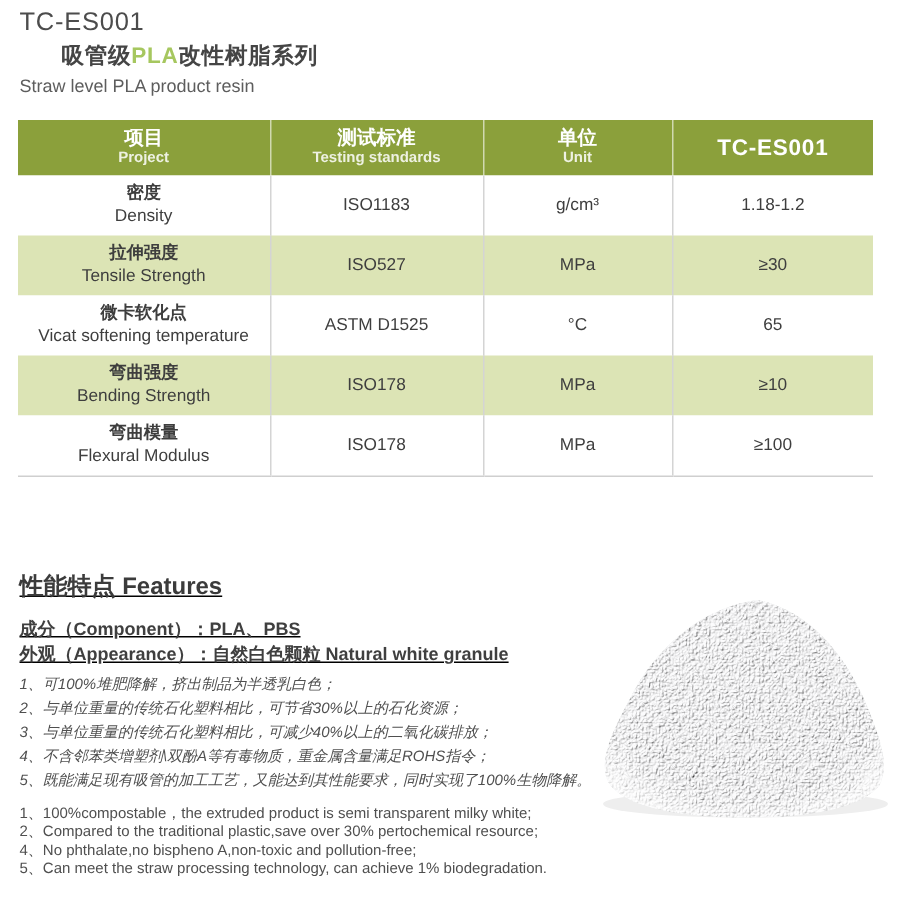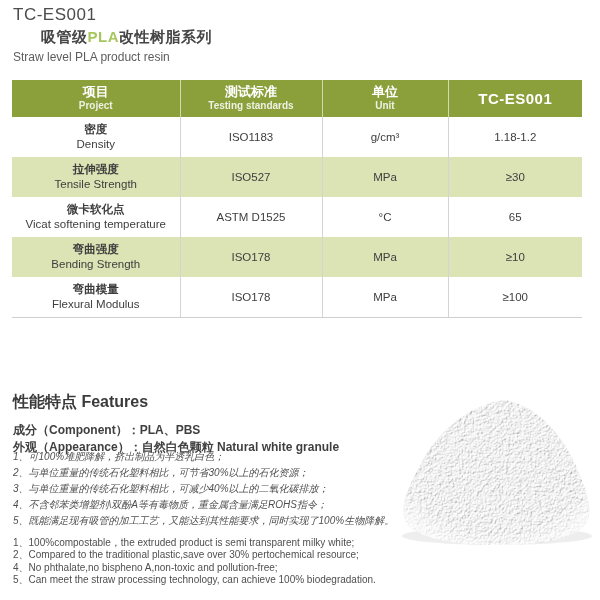--- a/index.html
+++ b/index.html
@@ -27,21 +27,21 @@
   .spec td { text-align:center; vertical-align:middle; height:36px;
     font-size:11.5px; color:#3e3e3e; padding:2px 3px; background:#ffffff; }
   .spec tbody tr:nth-child(even) td { background:#dce4b5; }
   .spec td + td { border-left:1px solid #d4d4d4; }
   .spec th + th { border-left:1px solid rgba(255,255,255,.6); }
   .spec tbody tr:last-child td { border-bottom:1px solid #cfcfcf; }
   .cell-cn { font-weight:bold; font-size:11.5px; line-height:1.3; }
   .cell-en { font-size:11.5px; line-height:1.3; }
 
   
-  .features { position:absolute; left:13px; top:392px; }
+  .features { position:absolute; left:13px; top:381px;text-decoration:underline; }
   .features .heading { font-size:16px; font-weight:bold; color:#3b3b3b; margin:0 0 9px 0; }
   .features .line { font-size:12px; font-weight:bold; color:#3f3f3f; line-height:1.45; }
 
   .cn-list { position:absolute; left:13px; top:449px; width:385px; }
   .cn-list .li { font-size:10px; color:#4f4f4f; line-height:16px; white-space:nowrap;font-style:italic; }
   .en-list { position:absolute; left:13px; top:537px; width:390px; }
   .en-list .li { font-size:10px; color:#4f4f4f; line-height:12.4px; white-space:nowrap; }
 
   
   .granule { position:absolute; left:392px; top:394px; width:210px; height:154px; }
@@ -139,21 +139,21 @@
   <div class="li">2、与单位重量的传统石化塑料相比，可节省30%以上的石化资源；</div>
   <div class="li">3、与单位重量的传统石化塑料相比，可减少40%以上的二氧化碳排放；</div>
   <div class="li">4、不含邻苯类增塑剂\双酚A等有毒物质，重金属含量满足ROHS指令；</div>
   <div class="li">5、既能满足现有吸管的加工工艺，又能达到其性能要求，同时实现了100%生物降解。</div>
 </div>
 
 <div class="en-list">
   <div class="li">1、100%compostable，the extruded product is semi transparent milky white;</div>
   <div class="li">2、Compared to the traditional plastic,save over 30% pertochemical resource;</div>
   <div class="li">4、No phthalate,no bispheno A,non-toxic and pollution-free;</div>
-  <div class="li">5、Can meet the straw processing technology, can achieve 100% biodegradation.</div>
+  <div class="li">5、Can meet the straw processing technology, can achieve 1% biodegradation.</div>
 </div>
 
 <div class="granule">
   <svg width="210" height="154" viewBox="0 0 210 154">
     <defs>
       <filter id="gr" x="-10%" y="-10%" width="120%" height="120%">
         <feTurbulence type="turbulence" baseFrequency="0.45" numOctaves="2" seed="8" result="t"></feTurbulence>
         <feDiffuseLighting in="t" lighting-color="#ffffff" surfaceScale="1.7" diffuseConstant="1.05">
           <feDistantLight azimuth="225" elevation="58"></feDistantLight>
         </feDiffuseLighting>

